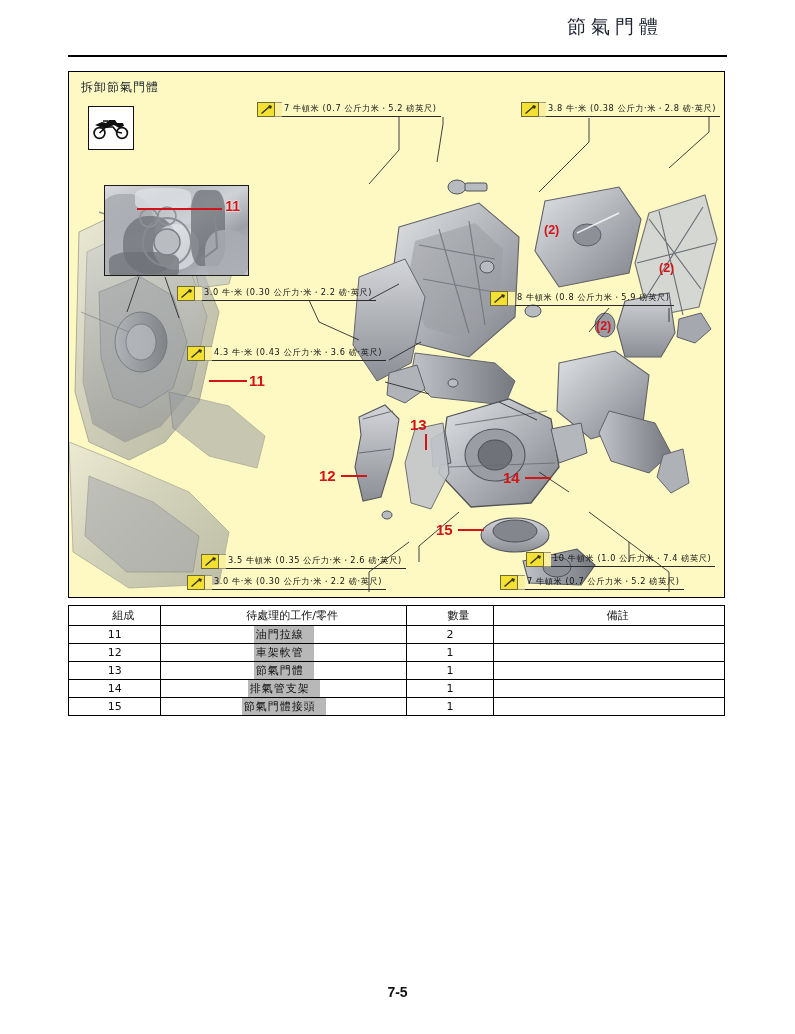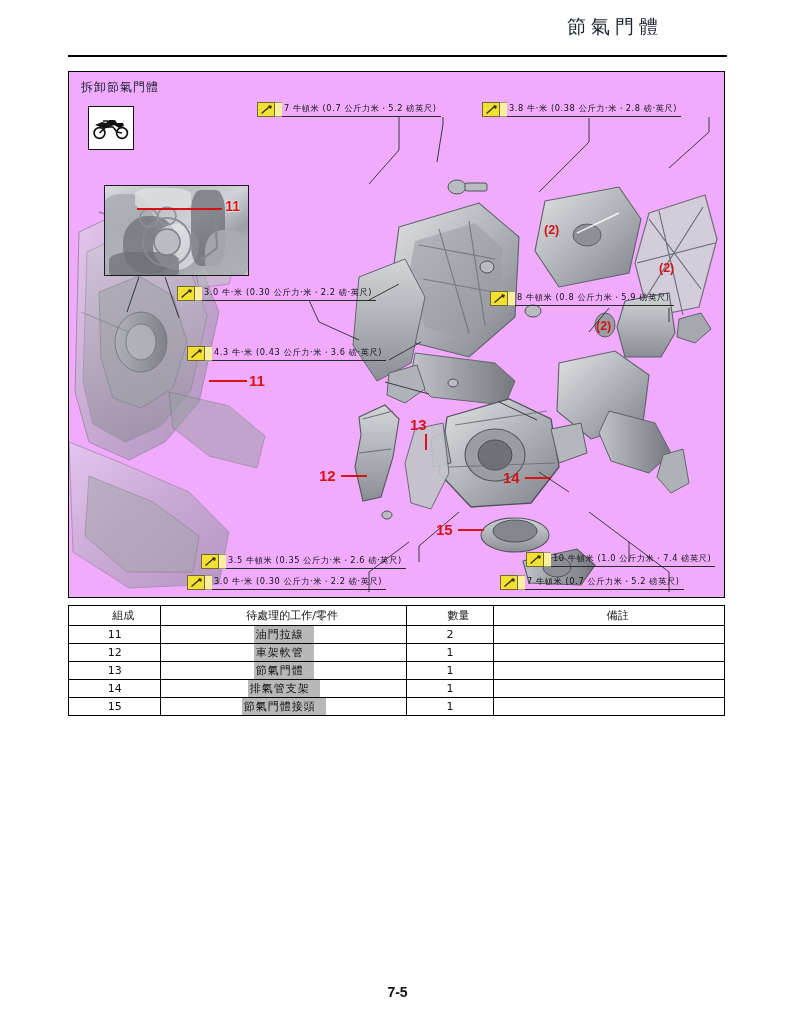--- a/index.html
+++ b/index.html
@@ -44,21 +44,21 @@
 
   
   #figure-frame {
     position: absolute;
     left: 68px;
     top: 71px;
     width: 657px;
     height: 527px;
     border: 1.5px solid #000;
     box-sizing: border-box;
-    background: #f0abfc;
+    background: #fef9c3;
     overflow: hidden;
   }
   #figure-title {
     position: absolute;
     left: 12px;
     top: 7px;
     font-size: 12px;
     letter-spacing: 1px;
     color: #16202c;
     white-space: nowrap;
@@ -389,21 +389,21 @@
   <div class="torque" style="left:188px; top:30px;">
     <span class="tq-icon">
       <svg width="13" height="11" viewBox="0 0 13 11">
           <path d="M1 9 L8 3 L9 1 L12 2 L11 5 L9 4 L2 10 Z" fill="#3a3a22"></path>
         </svg>
     </span>
     <span class="tq-pad"></span>
     <span class="tq-text">7 牛頓米 (0.7 公斤力米・5.2 磅英尺)</span>
   </div>
 
-  <div class="torque" style="left:413px; top:30px;">
+  <div class="torque" style="left:452px; top:30px;">
     <span class="tq-icon">
       <svg width="13" height="11" viewBox="0 0 13 11">
           <path d="M1 9 L8 3 L9 1 L12 2 L11 5 L9 4 L2 10 Z" fill="#3a3a22"></path>
         </svg>
     </span>
     <span class="tq-pad"></span>
     <span class="tq-text">3.8 牛·米 (0.38 公斤力·米・2.8 磅·英尺)</span>
   </div>
 
   <div class="torque" style="left:108px; top:214px;">

